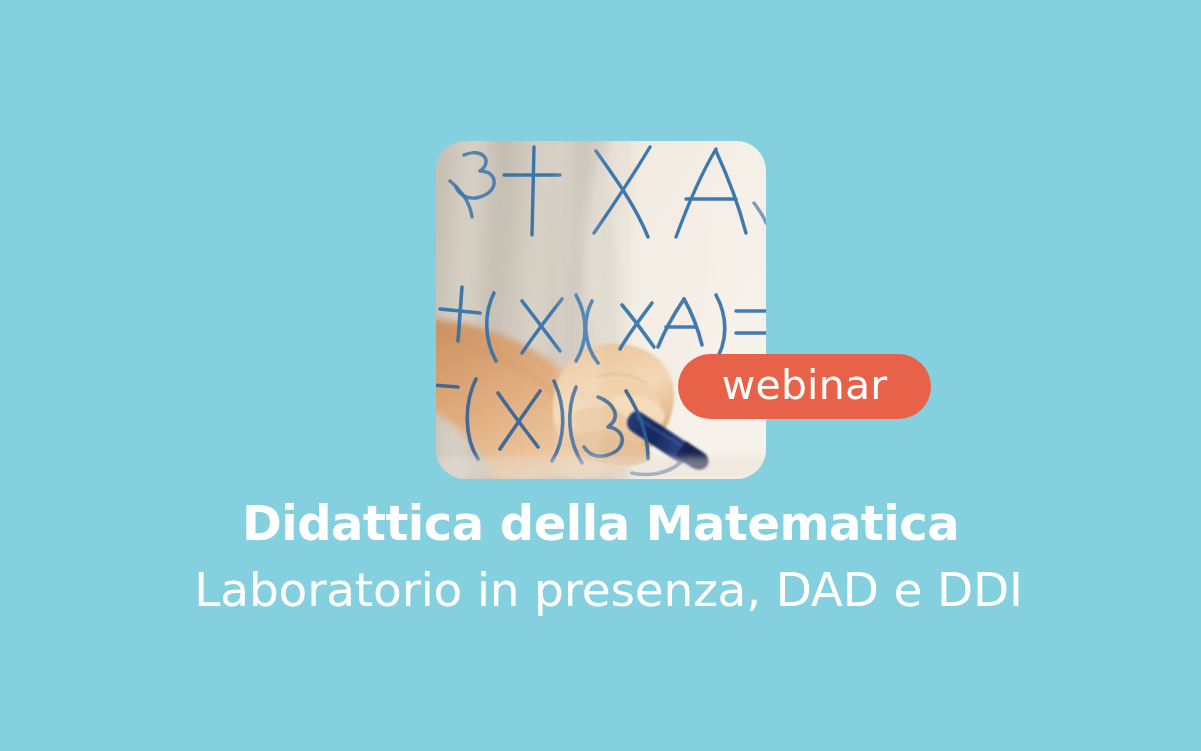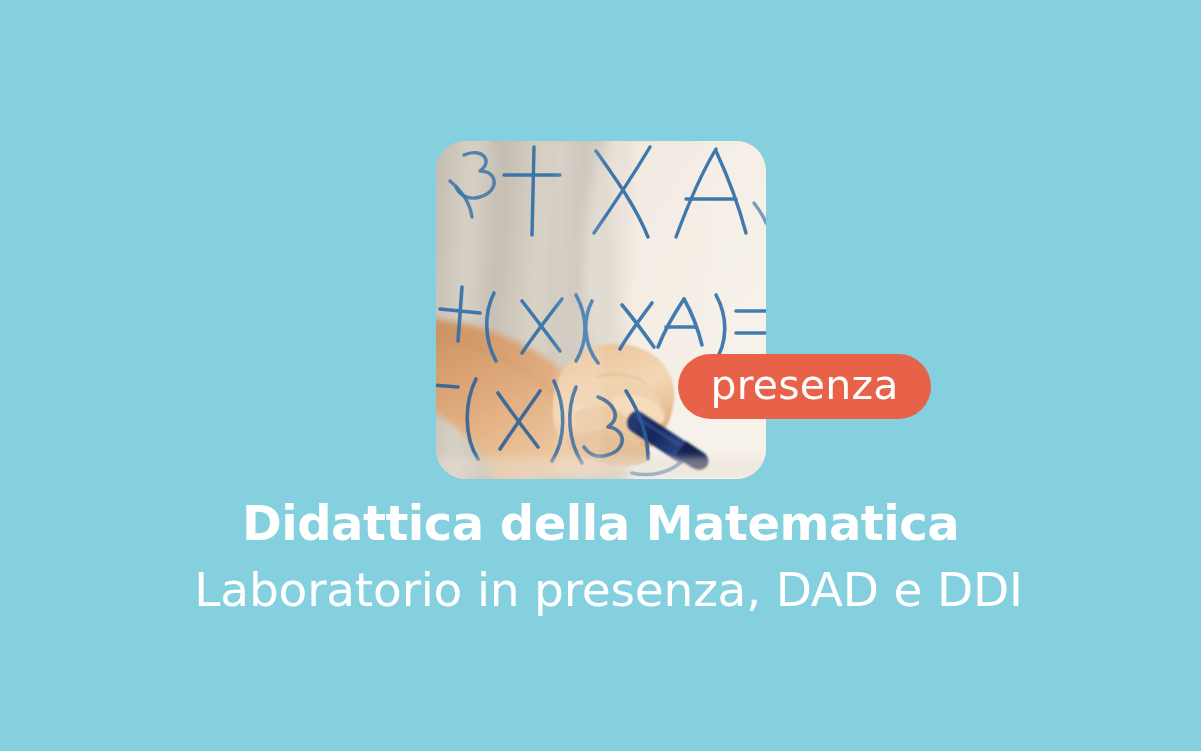--- a/index.html
+++ b/index.html
@@ -228,21 +228,21 @@
         <path d="M190 250 C 204 272, 212 296, 212 318"></path>
         <path d="M196 332 C 214 336, 232 332, 244 322" opacity="0.75"></path>
       </g>
 
       <rect x="120" y="0" width="46" height="338" fill="#ffffff" opacity="0.12" filter="url(#soft)"></rect>
       <rect x="0" y="316" width="330" height="22" fill="#e7ded2" opacity="0.45" filter="url(#soft)"></rect>
     </svg>
   </div>
 
   <div id="badge">
-    <span id="badge-label">presenza</span>
+    <span id="badge-label">webinar</span>
   </div>
 
   <div id="text-block">
     <div id="title">Didattica della Matematica</div>
     <div id="subtitle">Laboratorio in presenza, DAD e DDI</div>
   </div>
 
 </div>
 
 </body></html>

